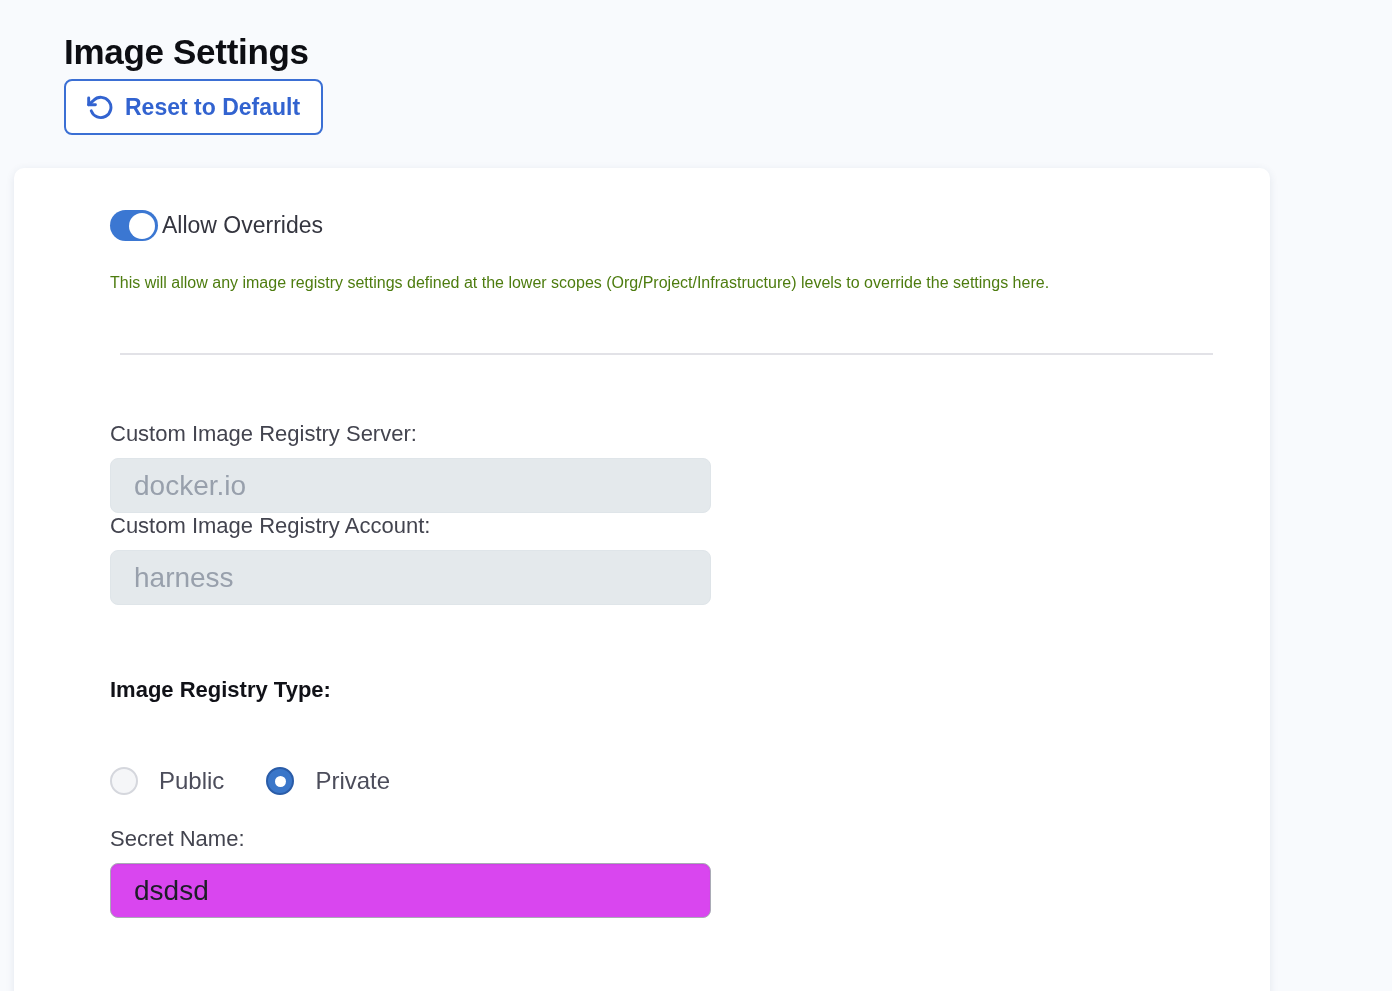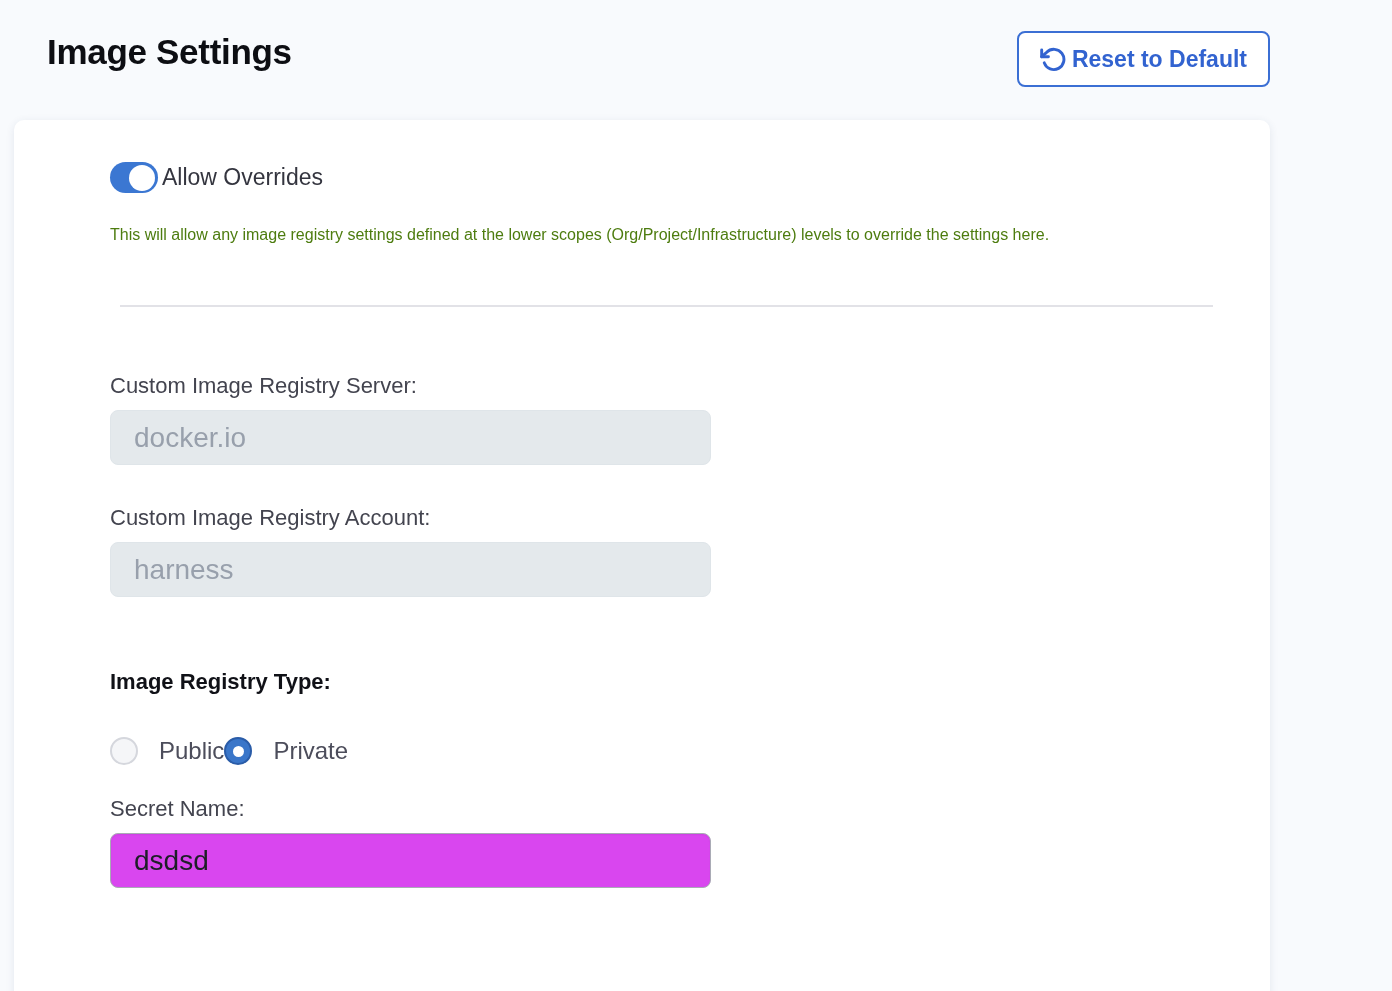--- a/index.html
+++ b/index.html
@@ -12,36 +12,37 @@
     background: #f8fafd;
     font-family: "Liberation Sans", "DejaVu Sans", sans-serif;
   }
   .page { width: 1392px; height: 991px; position: relative; }
 
   
   .header {
     display: flex;
     justify-content: space-between;
     align-items: flex-start;
-    padding: 28px 122px 0 47px;
+    padding: 28px 122px 0 64px;
+    flex-direction: column;
   }
   .page-title {
     margin: 0;
     font-size: 35px;
     font-weight: 700;
     line-height: 48px;
     color: #0d0e13;
     letter-spacing: -0.3px;
   }
   .reset-btn {
     margin-top: 3px;
     height: 56px;
     display: flex;
     align-items: center;
-    gap: 5px;
+    gap: 11px;
     padding: 0 21px;
     background: #ffffff;
     border: 2px solid #3b6fd4;
     border-radius: 8px;
     color: #3263d0;
     font-family: inherit;
     font-size: 23px;
     font-weight: 700;
     cursor: pointer;
   }
@@ -97,21 +98,21 @@
 
   
   .field-label {
     display: block;
     font-size: 22px;
     line-height: 26px;
     color: #43444f;
     margin-bottom: 11px;
   }
   .field-server { margin-top: 66px; }
-  .field-account { margin-top: 40px; }
+  .field-account { }
   .field-secret { margin-top: 31px; }
 
   .text-input {
     width: 601px;
     height: 55px;
     border-radius: 8px;
     padding: 0 23px;
     font-size: 28px;
     font-family: inherit;
     outline: none;
@@ -129,23 +130,24 @@
   }
 
   
   .type-section { margin-top: 72px; }
   .bold-label {
     font-size: 22px;
     font-weight: 700;
     color: #101117;
   }
   .radio-row {
-    margin-top: 42px;
+    margin-top: 64px;
     display: flex;
     align-items: center;
+    gap: 42px;
   }
   .radio-option {
     display: flex;
     align-items: center;
     gap: 21px;
     cursor: pointer;
   }
   .radio {
     width: 28px;
     height: 28px;

